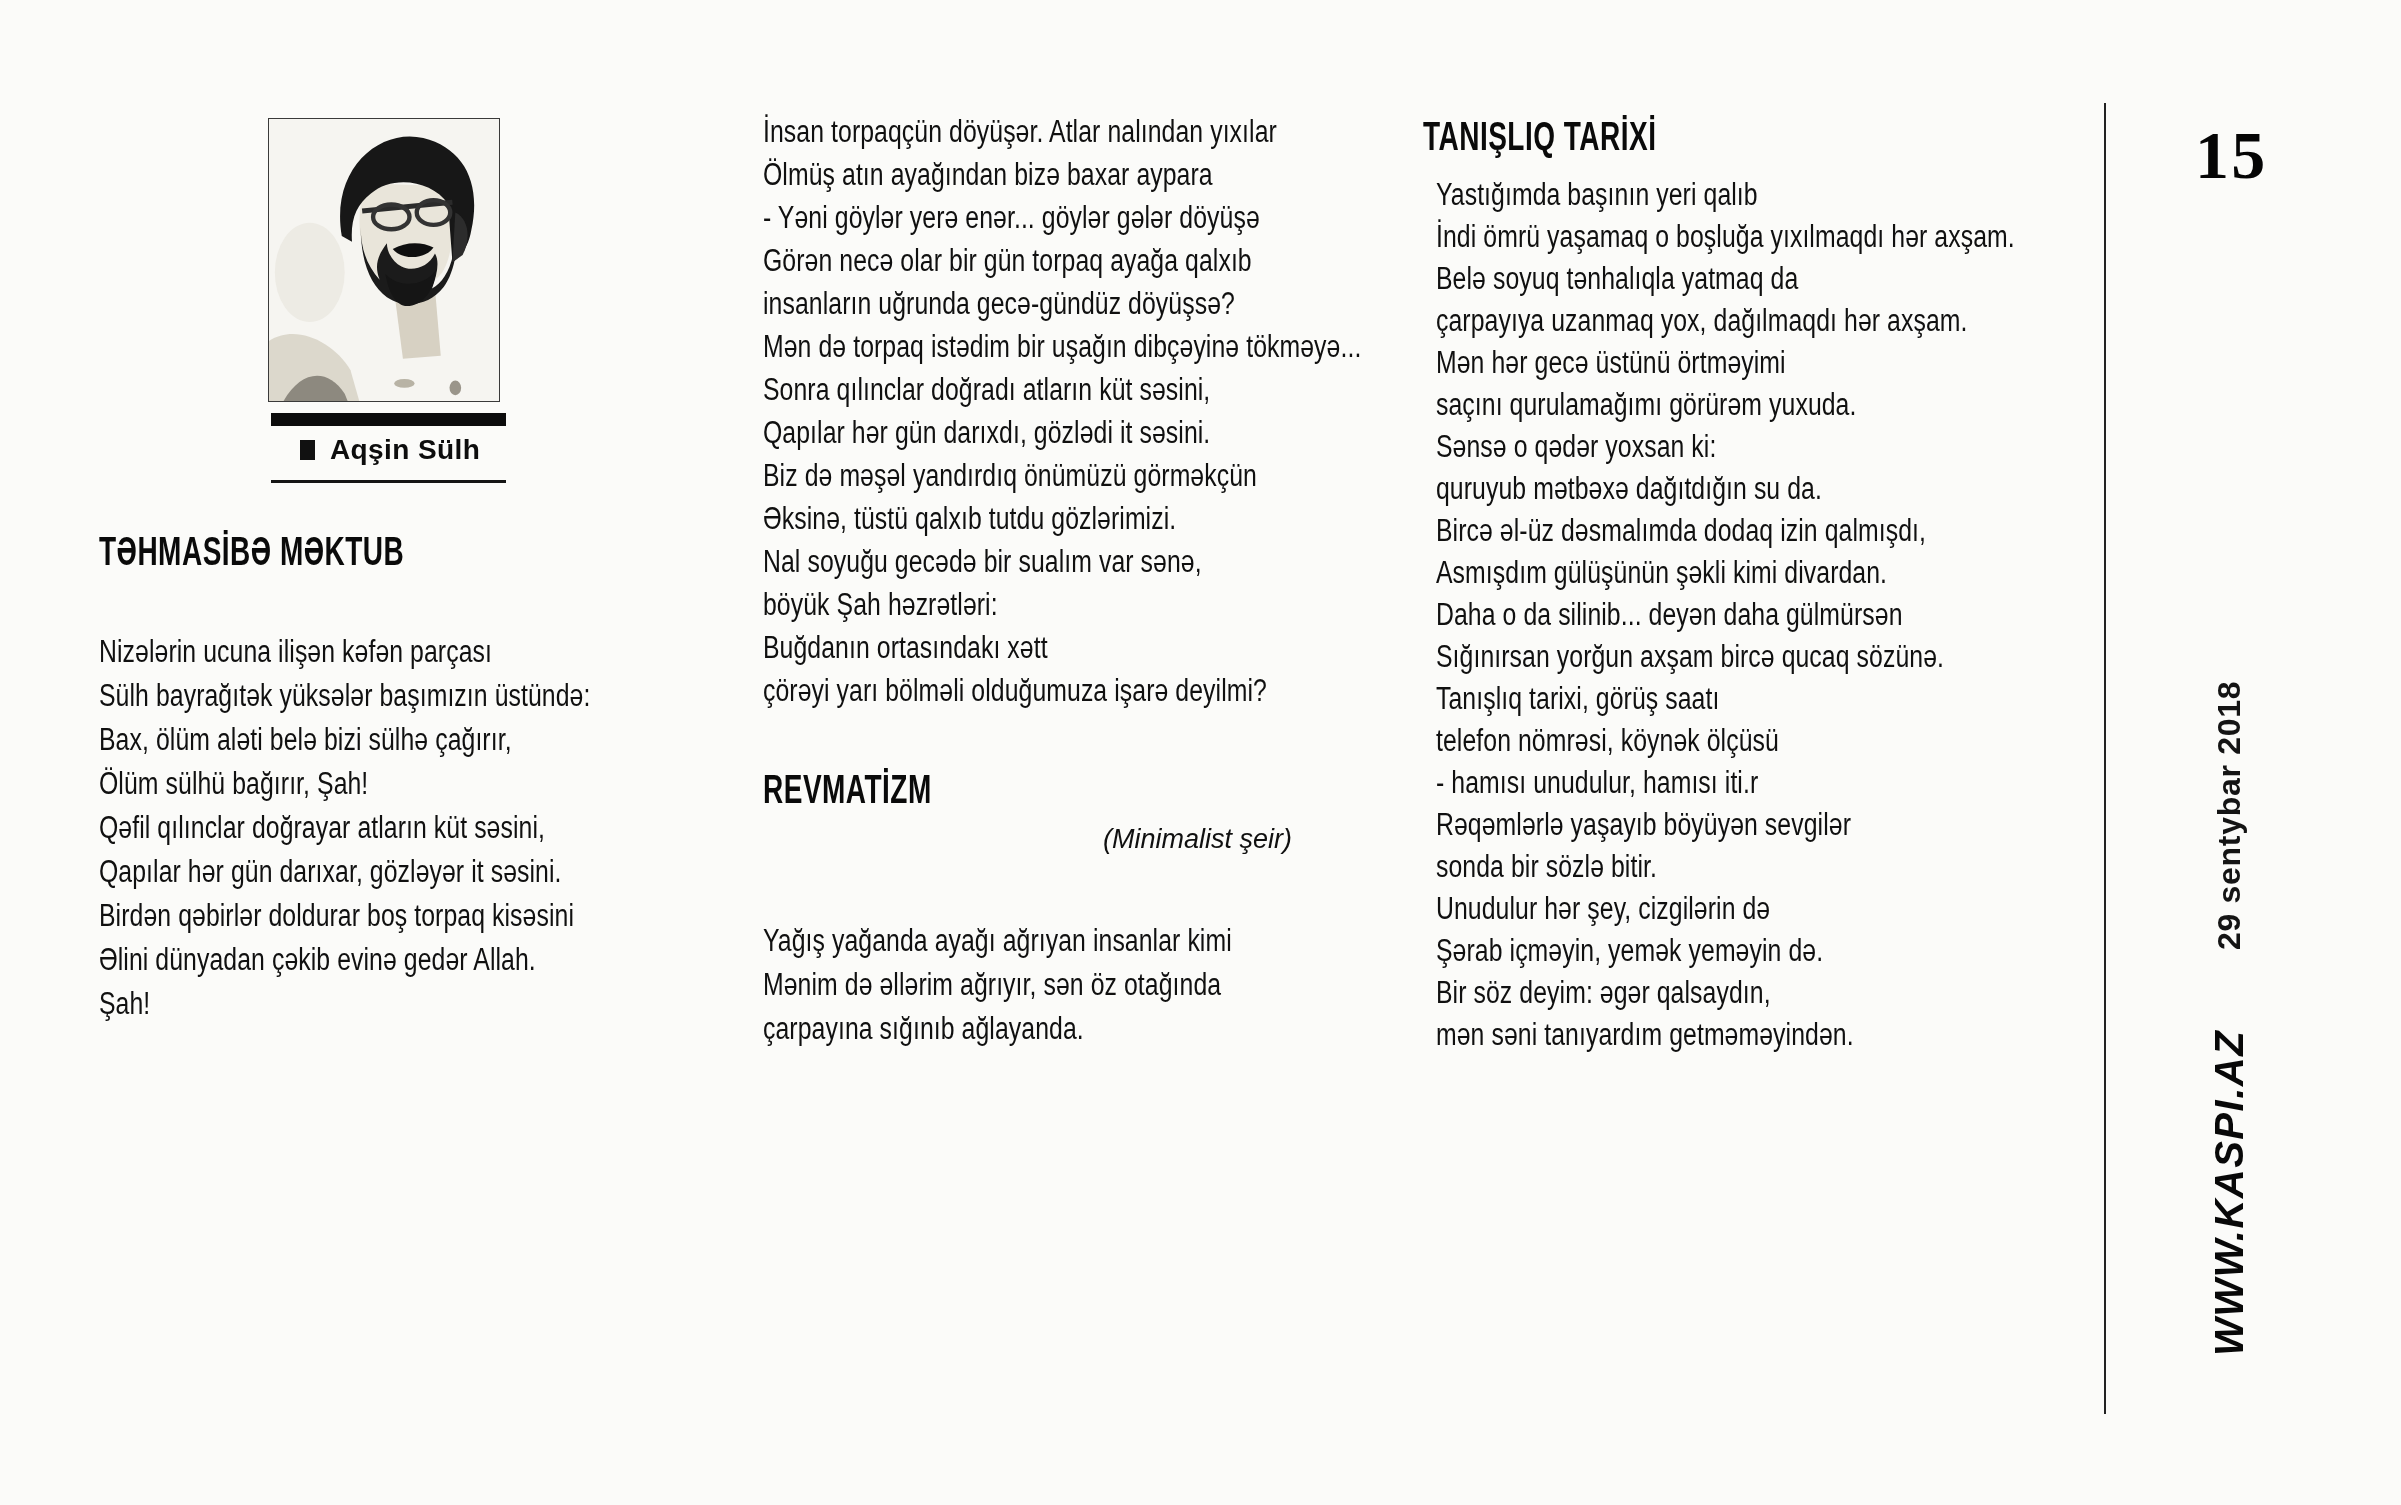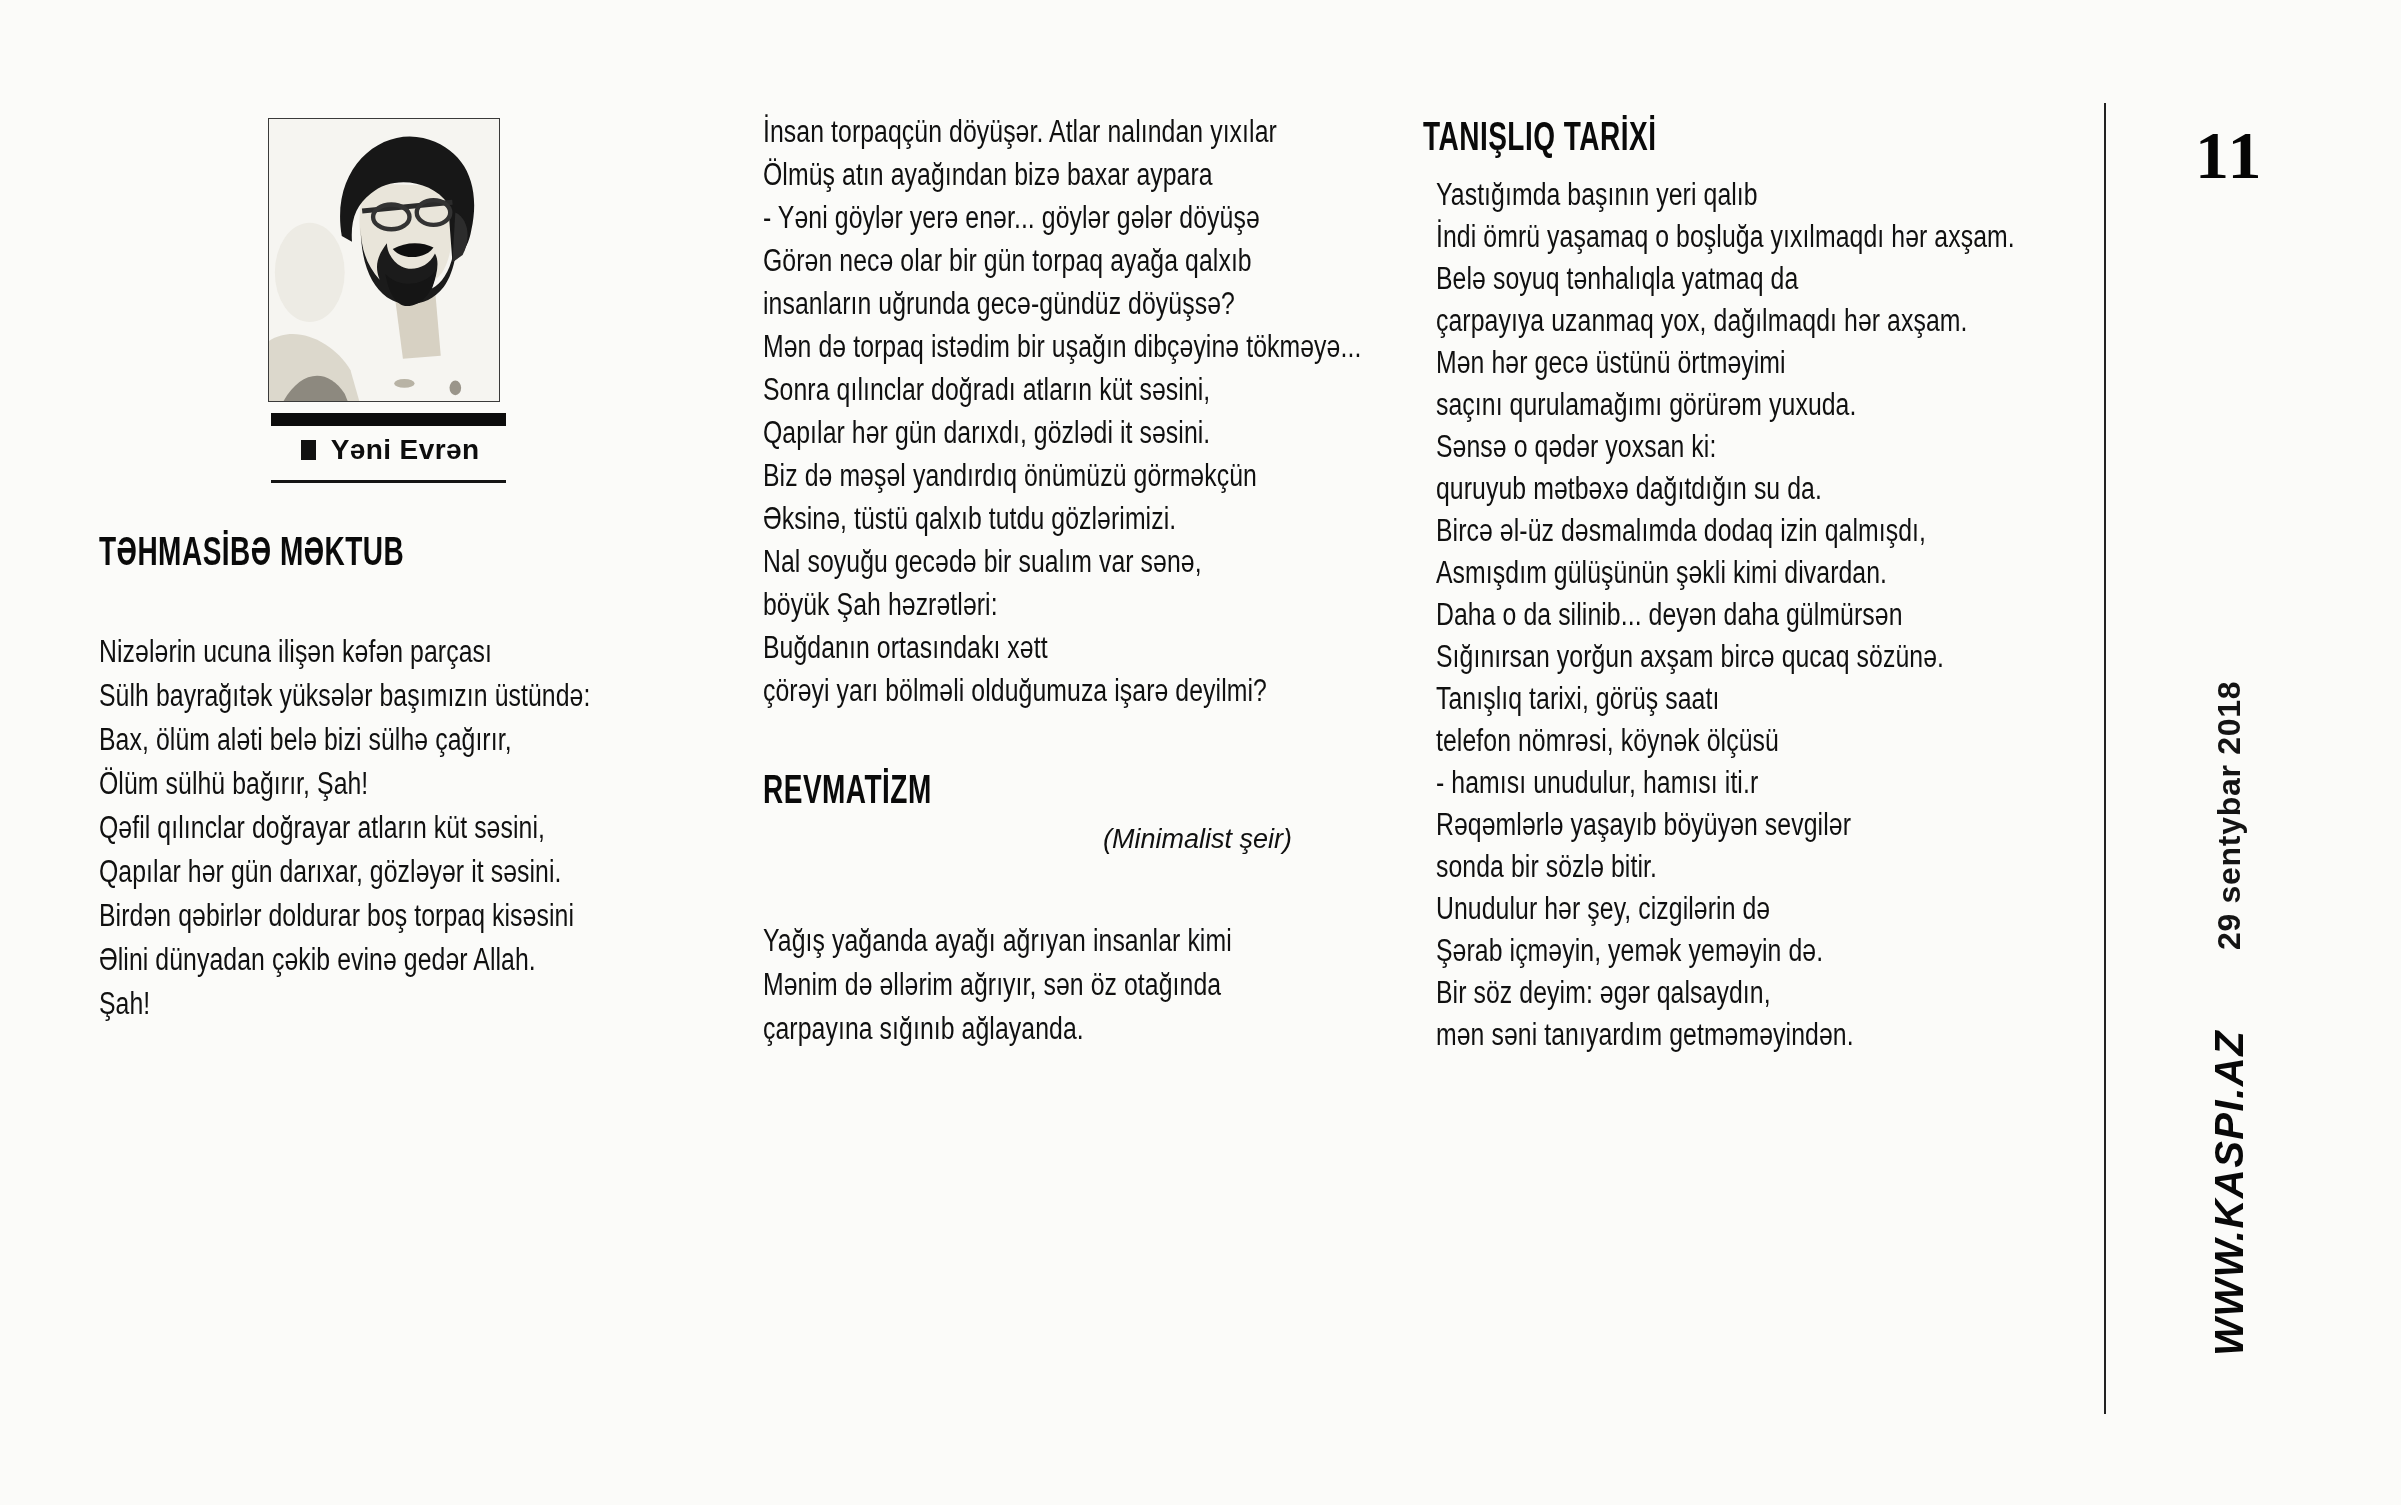--- a/index.html
+++ b/index.html
@@ -94,21 +94,21 @@
 
     <path d="M128,64 C137,68 139,82 133,93 L126,98 Z" fill="#2c2c2c"></path>
 
     <ellipse cx="93" cy="181" rx="7" ry="3" fill="#b8b3a5"></ellipse>
     <ellipse cx="128" cy="184" rx="4" ry="5" fill="#9a958a"></ellipse>
   </svg>
 </div>
 <div class="abs photo-bar"></div>
 <div class="abs caption-row">
   <span class="caption-square"></span>
-  <span class="caption-name">Yəni Evrən</span>
+  <span class="caption-name">Aqşin Sülh</span>
 </div>
 <div class="abs caption-rule"></div>
 
 <div class="abs headline" style="left:99px;top:531px;">TƏHMASİBƏ MƏKTUB</div>
 <div class="abs poem lh60" style="left:99px;top:630px;">
     <div class="pline">Nizələrin ucuna ilişən kəfən parçası</div>
     <div class="pline">Sülh bayrağıtək yüksələr başımızın üstündə:</div>
     <div class="pline">Bax, ölüm aləti belə bizi sülhə çağırır,</div>
     <div class="pline">Ölüm sülhü bağırır, Şah!</div>
     <div class="pline">Qəfil qılınclar doğrayar atların küt səsini,</div>
@@ -162,16 +162,16 @@
     <div class="pline">- hamısı unudulur, hamısı iti.r</div>
     <div class="pline">Rəqəmlərlə yaşayıb böyüyən sevgilər</div>
     <div class="pline">sonda bir sözlə bitir.</div>
     <div class="pline">Unudulur hər şey, cizgilərin də</div>
     <div class="pline">Şərab içməyin, yemək yeməyin də.</div>
     <div class="pline">Bir söz deyim: əgər qalsaydın,</div>
     <div class="pline">mən səni tanıyardım getməməyindən.</div>
   </div>
 
 <div class="abs col-sep"></div>
-<div class="abs page-num">11</div>
+<div class="abs page-num">15</div>
 <div class="abs vert vert-date">29 sentybar 2018</div>
 <div class="abs vert vert-site">WWW.KASPI.AZ</div>
 
 
 </body></html>

